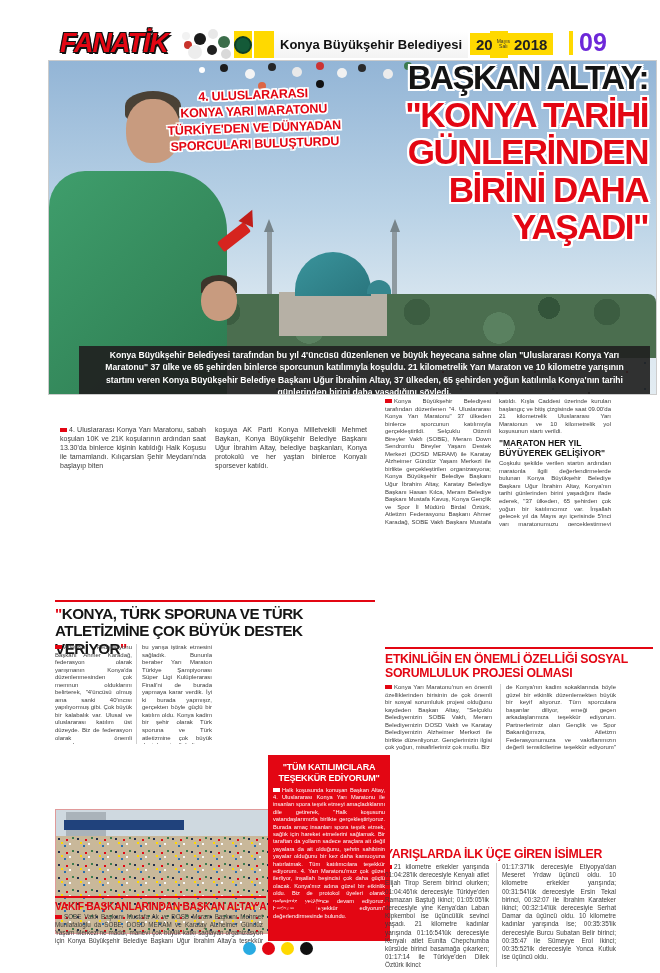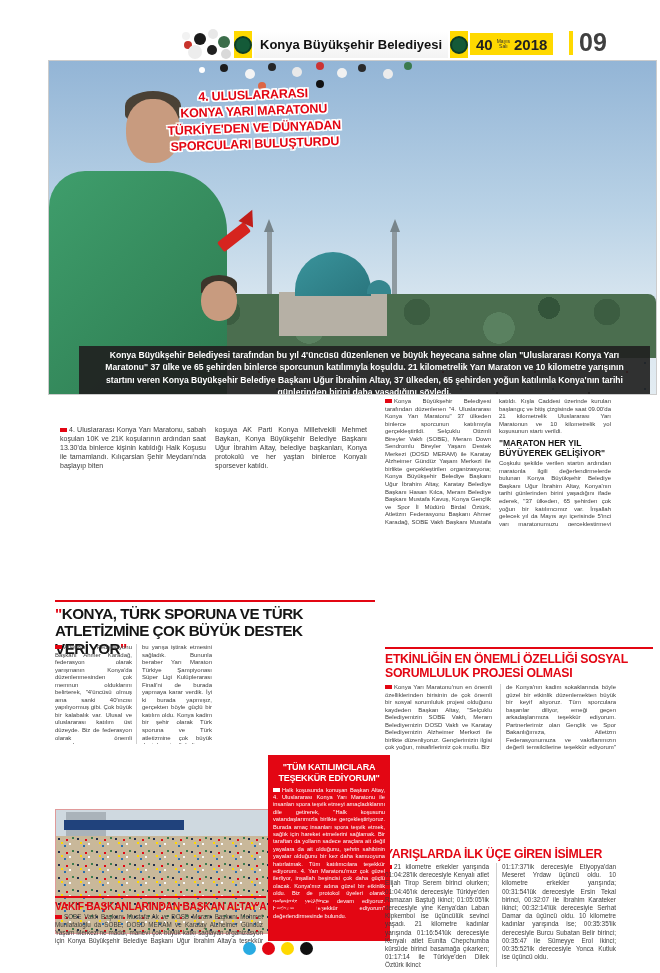--- a/index.html
+++ b/index.html
@@ -12,21 +12,21 @@
            text-shadow:1.5px 1.5px 0 #111,-1px -1px 0 #111,1px -1px 0 #111,-1px 1px 0 #111;}
   .muni-strip{display:flex;align-items:stretch;background:#ffd900;height:27px;}
   .muni-logo{width:26px;background:#ffd900;border-left:2px solid #fff;border-right:2px solid #fff;
              display:flex;align-items:center;justify-content:center;}
   .muni-emblem{width:14px;height:14px;border-radius:50%;background:#145a38;border:2px solid #0d3d26;}
   .muni-text{flex:1;background:linear-gradient(#fff,#f3f3f3);display:flex;align-items:center;justify-content:center;
              font-size:13px;font-weight:700;color:#111;white-space:nowrap;padding:0 6px;}
   .datebox{background:#ffd900;display:flex;align-items:center;gap:4px;padding:2px 6px;height:18px;}
   .datebig{font-size:15px;font-weight:700;color:#222;}
   .datesmall{display:flex;flex-direction:column;font-size:5px;color:#333;line-height:1.1;text-align:center;}
-  .pagenum{font-size:25px;font-weight:700;color:#404040;}
+  .pagenum{font-size:25px;font-weight:700;color:#6d28d9;}
   .ballcluster{width:8px;height:8px;border-radius:50%;background:#f2f2f2;
      box-shadow:14px 3px 0 2px #1b1b1b, 27px -2px 0 1px #e8e8e8, 9px 16px 0 3px #ededed,
                 26px 14px 0 1px #202020, 38px 6px 0 2px #3c6e4b, 2px 9px 0 0 #c8332b, 40px 18px 0 1px #d9d9d9;}
   
   #hero{left:48px;top:60px;width:607px;height:333px;overflow:hidden;background:#aac6de;}
   .sky{position:absolute;inset:0;background:linear-gradient(180deg,#93b5d6 0%,#b9d2e6 45%,#d7e5ef 72%,#e3ecf2 100%);}
   .balloons{position:absolute;left:150px;top:6px;width:6px;height:6px;border-radius:50%;background:#fff;
      box-shadow:22px -2px 0 1px #1d1d1d,48px 4px 0 2px #f4f4f4,70px -3px 0 1px #262626,95px 2px 0 2px #e9e9e9,
                 118px -4px 0 1px #c33,140px 3px 0 2px #f1f1f1,160px -2px 0 1px #2a2a2a,186px 4px 0 2px #ececec,
                 206px -4px 0 1px #3b7a4e,118px 14px 0 1px #111,60px 16px 0 1px #d64;}
@@ -101,34 +101,37 @@
   .redbox h3{margin:0 0 3px 0;font-size:9px;font-weight:900;text-align:center;line-height:1.2;letter-spacing:-0.2px;}
   .redbox p{margin:0;font-size:5.7px;line-height:1.3;text-align:justify;}
   .dot{display:inline-block;width:13px;height:13px;border-radius:50%;margin-right:6px;}
   .d1{background:#29abe2}.d2{background:#e30613}.d3{background:#ffd900}.d4{background:#111111}
 </style>
 </head>
 <body>
 
 <div id="page">
 
+  <div class="abs" style="left:60px;top:28px;">
+    <span class="fanatik">FANATİK</span>
+  </div>
   <div class="abs ballcluster" style="left:182px;top:32px;"></div>
 
-  <div class="abs muni-strip" style="left:232px;top:31px;width:198px;">
+  <div class="abs muni-strip" style="left:232px;top:31px;width:198px;gap:20px;">
     <div class="muni-logo">
         <div class="muni-emblem"></div>
       </div>
     <div class="muni-text">Konya Büyükşehir Belediyesi</div>
     <div class="muni-logo">
         <div class="muni-emblem"></div>
       </div>
   </div>
 
   <div class="abs datebox" style="left:470px;top:33px;">
-    <span class="datebig">40</span>
+    <span class="datebig">20</span>
     <span class="datesmall">
       <span>Mayıs</span>
       <span>Salı</span>
     </span>
     <span class="datebig">2018</span>
   </div>
   <div class="abs" style="left:569px;top:31px;width:4px;height:24px;background:#ffd900;"></div>
   <div class="abs pagenum" style="left:579px;top:28px;">09</div>
 
   <div class="abs photo" id="hero" style="border-color:#ccc;">
@@ -155,20 +158,27 @@
       <div class="child-head"></div>
       <div class="horn"></div>
       <div class="horn-bell"></div>
     </div>
 
     <div class="kicker">4. ULUSLARARASI
 KONYA YARI MARATONU
 TÜRKİYE'DEN VE DÜNYADAN
 SPORCULARI BULUŞTURDU</div>
 
+    <div class="headline-wrap">
+      <div class="hl-black">BAŞKAN ALTAY:</div>
+      <div class="hl-red">"KONYA TARİHİ
+GÜNLERİNDEN
+BİRİNİ DAHA
+YAŞADI"</div>
+    </div>
 
     <div class="hero-caption">Konya Büyükşehir Belediyesi tarafından bu yıl 4'üncüsü düzenlenen ve büyük heyecana sahne olan "Uluslararası Konya Yarı Maratonu" 37 ülke ve 65 şehirden binlerce sporcunun katılımıyla koşuldu. 21 kilometrelik Yarı Maraton ve 10 kilometre yarışının startını veren Konya Büyükşehir Belediye Başkanı Uğur İbrahim Altay, 37 ülkeden, 65 şehirden yoğun katılımla Konya'nın tarihi günlerinden birini daha yaşadığını söyledi.</div>
   </div>
 
   <div class="abs col" style="left:60px;top:426px;width:146px;height:44px;">
     <span class="bu"></span><span>4. Uluslararası Konya Yarı Maratonu, sabah koşulan 10K ve 21K koşularının ardından saat 13.30'da binlerce kişinin katıldığı Halk Koşusu ile tamamlandı. Kılıçarslan Şehir Meydanı'nda başlayıp biten</span>
   </div>
   <div class="abs col" style="left:215px;top:426px;width:152px;height:44px;">
     <span>koşuya AK Parti Konya Milletvekili Mehmet Baykan, Konya Büyükşehir Belediye Başkanı Uğur İbrahim Altay, belediye başkanları, Konya protokolü ve her yaştan binlerce Konyalı sporsever katıldı.</span>
   </div>

